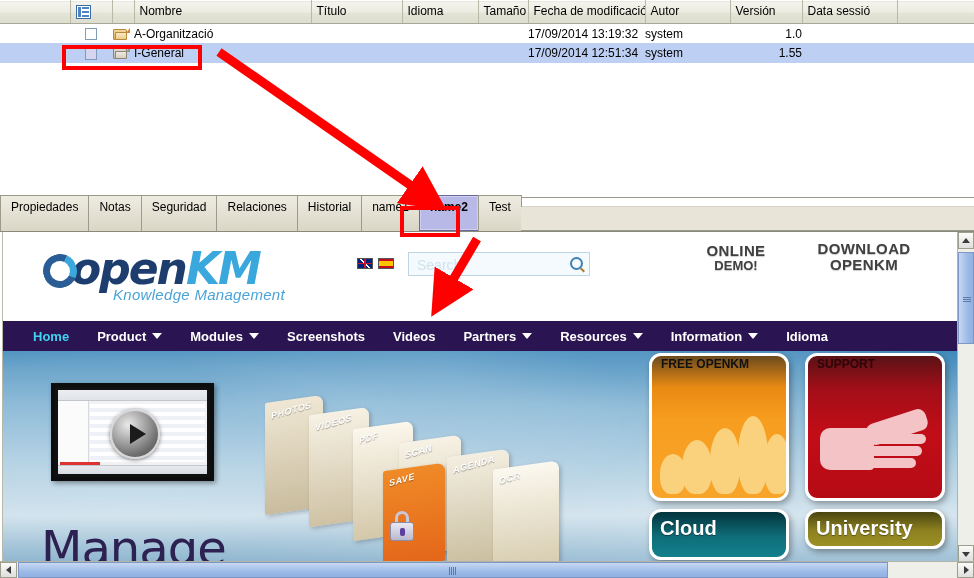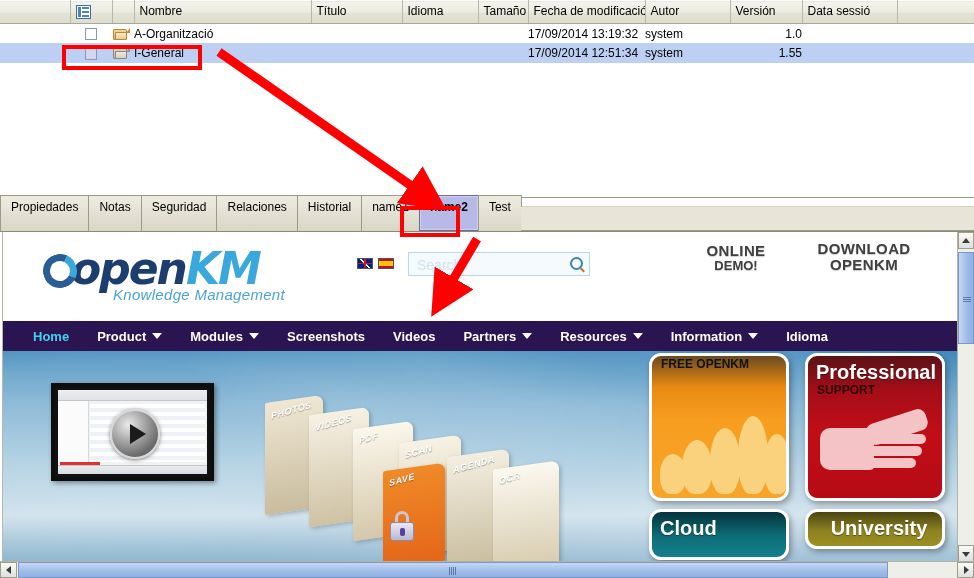--- a/index.html
+++ b/index.html
@@ -164,21 +164,21 @@
   .cards{position:absolute;right:8px;top:2px;width:300px;}
   .card{position:absolute;width:140px;height:148px;border-radius:12px;border:3px solid #fff;
      box-sizing:border-box;box-shadow:2px 3px 6px rgba(0,0,0,.35);overflow:hidden;}
   .card .t{font-size:20px;font-weight:bold;color:#fff;margin:6px 0 0 8px;line-height:20px;
      text-shadow:0 1px 1px rgba(0,0,0,.4);}
   .card .s{font-size:12px;font-weight:bold;color:#111;margin:1px 0 0 9px;}
   .c-com{left:0;top:0;background:linear-gradient(to bottom,#6b4a1e 0%,#e98a13 22%,#f79d1f 45%,#f7a52a 100%);}
   .c-pro{left:156px;top:0;background:linear-gradient(to bottom,#5a1216 0%,#a40e18 24%,#c20d18 55%,#b50b15 100%);}
   .c-pro .s{color:#2b0508;}
   .c-cloud{left:0;top:156px;height:51px;background:linear-gradient(to bottom,#03333c 0%,#0e6e79 55%,#13808c 100%);}
-  .c-uni{left:156px;top:156px;height:40px;background:linear-gradient(to bottom,#4a4410 0%,#8d8220 55%,#9b8f24 100%);text-align:center;}
+  .c-uni{left:156px;top:156px;height:40px;background:linear-gradient(to bottom,#4a4410 0%,#8d8220 55%,#9b8f24 100%);}
   .ppl{position:absolute;left:6px;bottom:4px;width:130px;height:92px;}
   .ppl i{position:absolute;display:block;background:#fad27e;border-radius:50% 50% 40% 40%;}
   .hands{position:absolute;left:12px;bottom:8px;width:120px;height:80px;}
   .hands i{position:absolute;display:block;background:#f3c3c6;border-radius:8px;}
 
   
   .vsb{position:absolute;right:0;top:232px;width:17px;height:330px;background:#efefe9;
      border-left:1px solid #b4b4a4;box-sizing:border-box;}
   .vsb .btn{width:16px;height:17px;background:linear-gradient(to bottom,#fbfbf7,#dedede);
      border:1px solid #9e9e8e;box-sizing:border-box;position:relative;}
@@ -364,34 +364,34 @@
             </div>
           <div class="fold" style="left:228px;top:66px;width:66px;height:116px;background:linear-gradient(to bottom,#fbf8ef,#d3c7a8);">
               <span class="lbl">OCR</span>
             </div>
           <div class="lock">
             <span class="sh"></span>
               <span class="body"></span>
           </div>
         </div>
 
+        <div class="managetxt">Manage</div>
 
         <div class="cards">
           <div class="card c-com">
             <div class="s">FREE OPENKM</div>
             <div class="ppl">
               <i style="left:2px;bottom:0;width:26px;height:40px;"></i>
               <i style="left:24px;bottom:0;width:30px;height:54px;"></i>
               <i style="left:52px;bottom:0;width:30px;height:66px;"></i>
               <i style="left:80px;bottom:0;width:30px;height:78px;"></i>
               <i style="left:106px;bottom:0;width:26px;height:60px;"></i>
             </div>
           </div>
           <div class="card c-pro">
-            <div class="t">Professional</div>
             <div class="s">SUPPORT</div>
             <div class="hands">
               <i style="left:0;top:18px;width:54px;height:42px;border-radius:10px 4px 4px 10px;"></i>
               <i style="left:46px;top:6px;width:62px;height:22px;transform:rotate(-18deg);"></i>
               <i style="left:40px;top:24px;width:66px;height:10px;"></i>
               <i style="left:40px;top:36px;width:62px;height:10px;"></i>
               <i style="left:40px;top:48px;width:56px;height:10px;"></i>
             </div>
           </div>
           <div class="card c-cloud">

